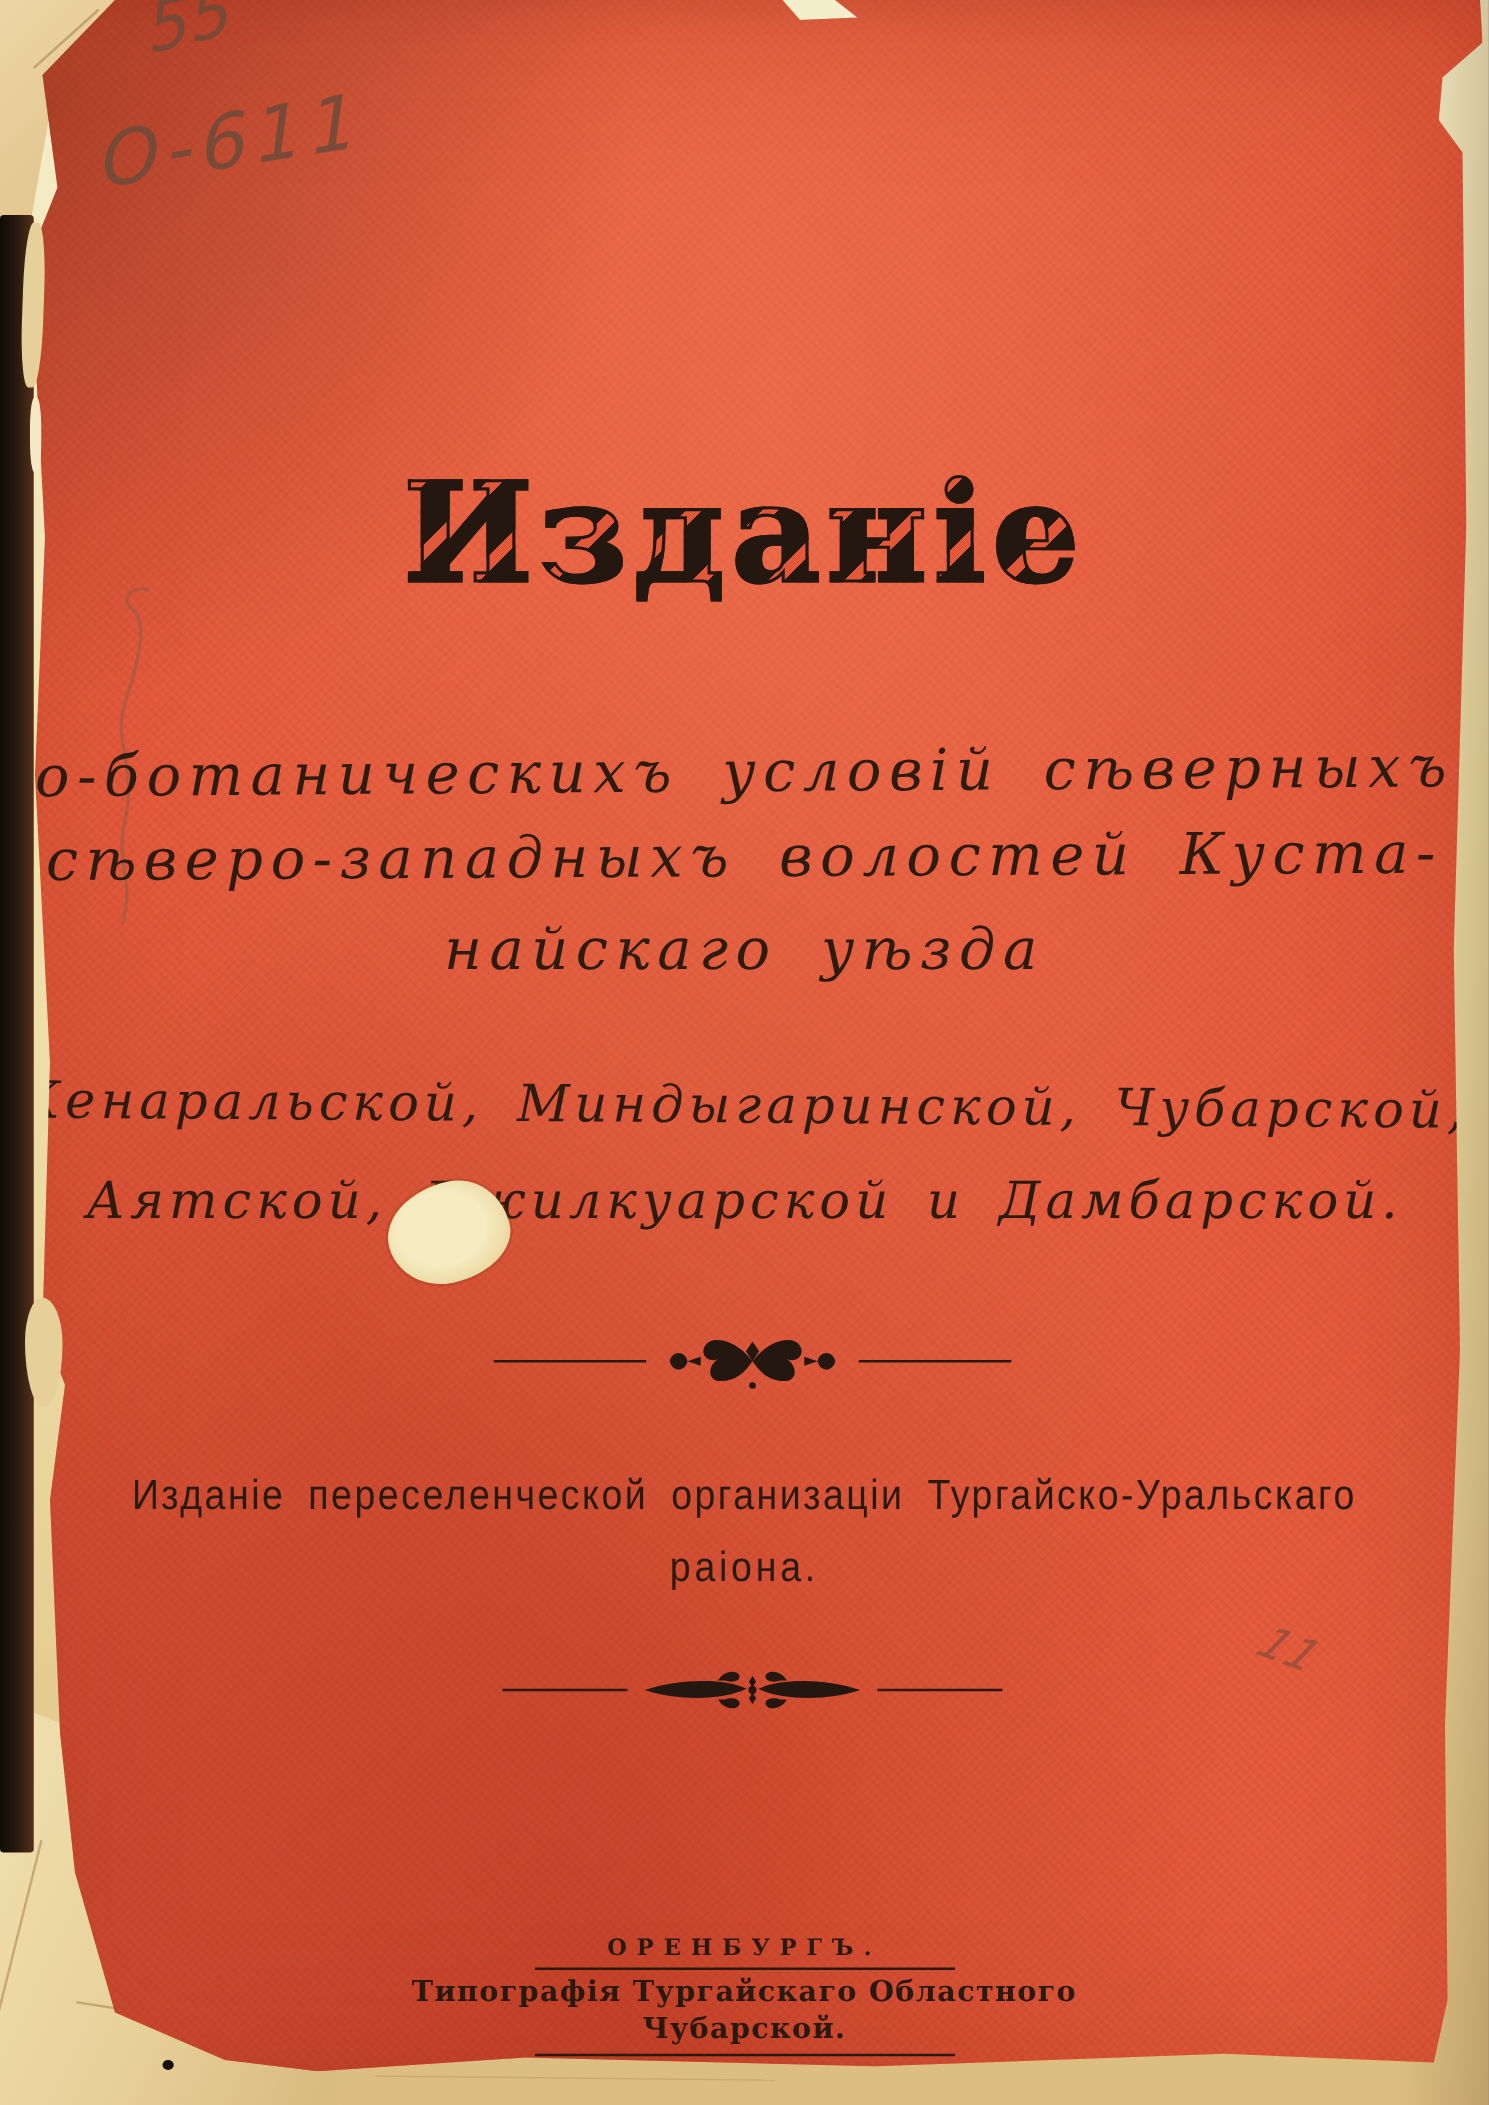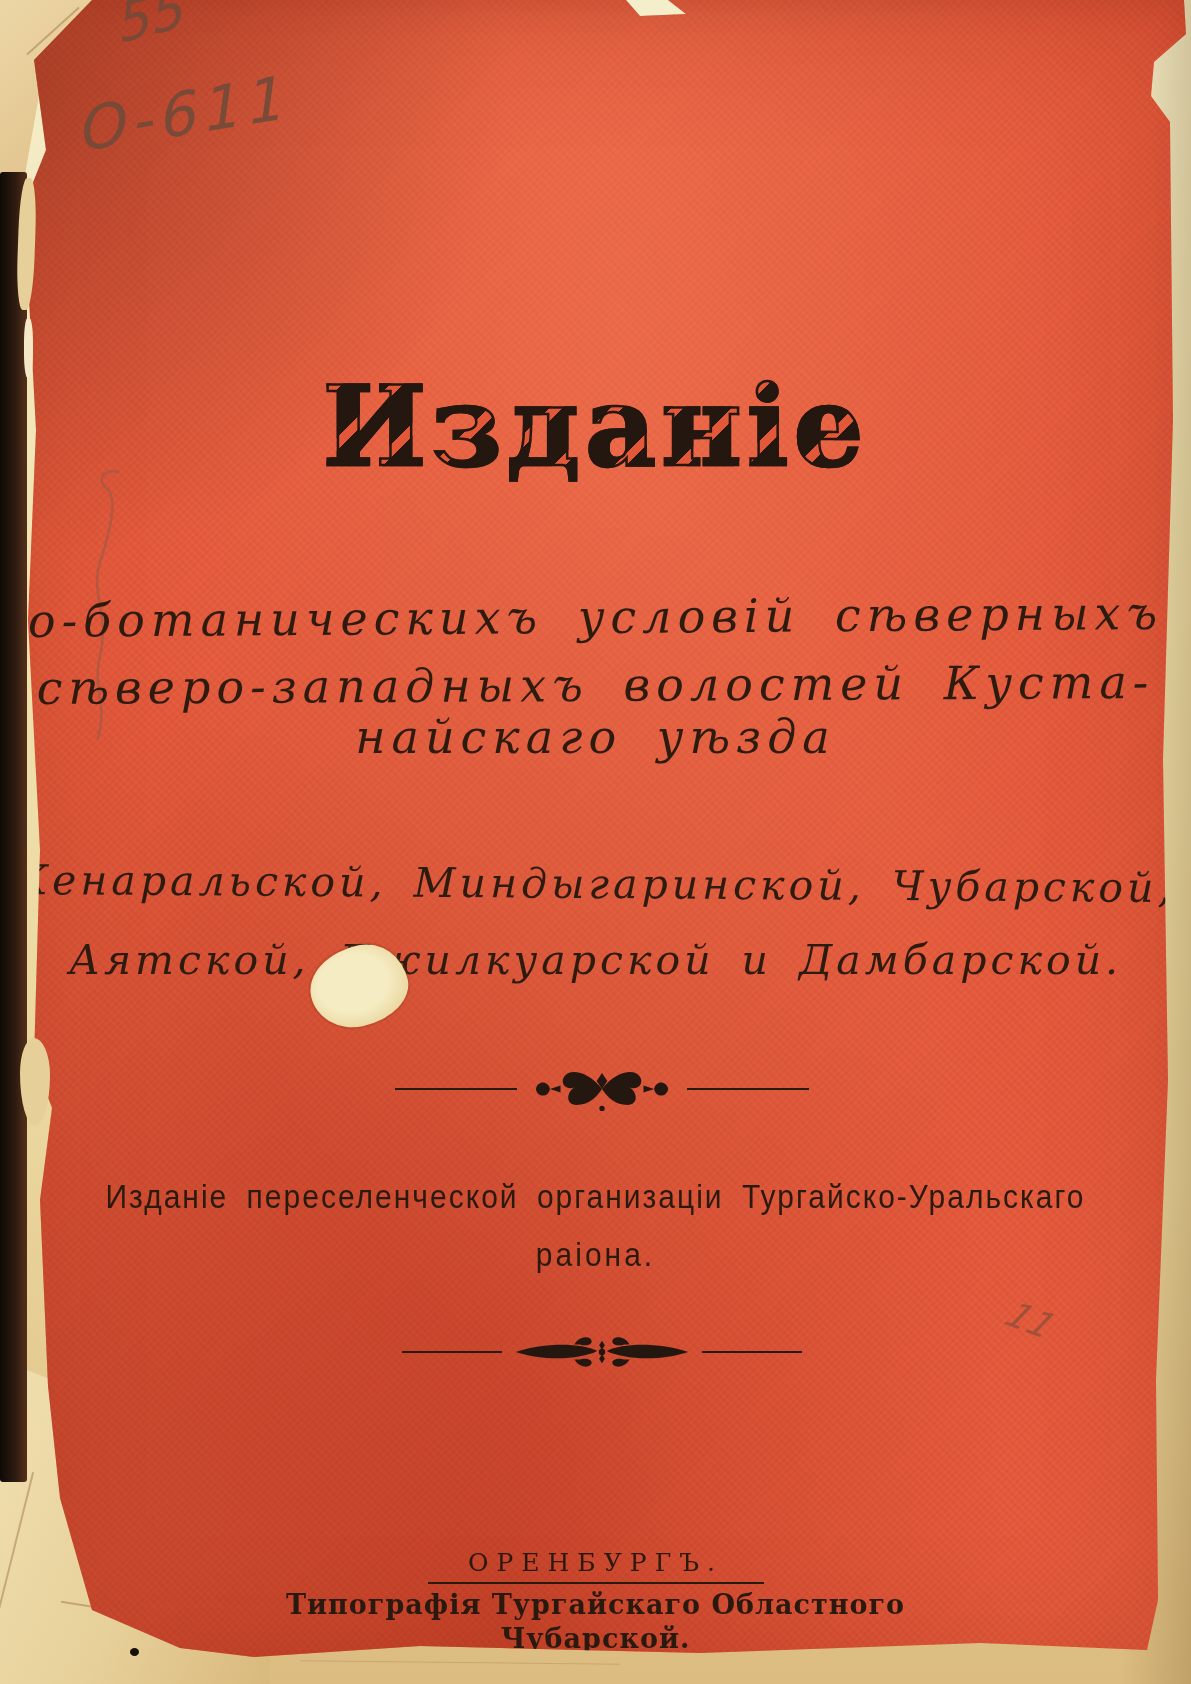--- a/index.html
+++ b/index.html
@@ -71,43 +71,43 @@
       -webkit-text-stroke:2.5px #241710;
     }
   }
   .script-line{
     position:absolute;left:0;width:100%;text-align:center;
     font-family:"DejaVu Serif",serif;font-style:italic;color:#2d1b10;
   }
   .sub{font-size:46px;letter-spacing:6px;word-spacing:14px;}
   .sub1{top:590px;transform:rotate(-.4deg);}
   .sub2{top:658px;transform:rotate(-.3deg);}
-  .sub3{top:710px;text-align:center;}
+  .sub3{top:732px;text-align:center;}
   .vol{font-size:41px;letter-spacing:4px;word-spacing:10px;}
   .vol1{top:860px;transform:rotate(.4deg);}
   .vol2{top:936px;}
   .edition{
     position:absolute;left:0;width:100%;text-align:center;
     font-family:"Liberation Sans",sans-serif;color:#2a1a0e;
     transform:scaleY(1.12);
   }
   .ed1{top:1180px;font-size:30px;letter-spacing:2px;word-spacing:8px;}
   .ed2{top:1238px;font-size:30px;letter-spacing:3px;}
   .ornament{position:absolute;display:flex;align-items:center;gap:10px;}
   .orn-line{height:2px;background:#2a190f;flex:0 0 auto;}
   .orn1{top:1062px;left:395px;}
   .orn2{top:1334px;left:402px;}
   .imprint{
     position:absolute;left:0;top:1548px;width:100%;
     display:flex;flex-direction:column;align-items:center;
     color:#2a190f;font-family:"DejaVu Serif",serif;
   }
-  .imprint-city{font-size:25px;font-weight:normal;letter-spacing:8px;}
+  .imprint-city{font-size:18px;font-weight:bold;letter-spacing:8px;}
   .imprint-rule{width:336px;height:2px;background:#2a190f;margin:5px 0 4px;}
-  .imprint-printer{font-size:27px;font-weight:bold;letter-spacing:1px;line-height:1.25;}
+  .imprint-printer{font-size:23px;font-weight:bold;letter-spacing:1px;line-height:1.25;}
   .imprint-year{font-size:22px;font-weight:bold;letter-spacing:7px;margin-top:5px;}
   
   .hole{
     position:absolute;left:310px;top:946px;width:98px;height:80px;
     background:radial-gradient(ellipse at 45% 45%, #f6ecc4 0 45%, #ead79f 75%, #dcc084 100%);
     border-radius:58% 42% 55% 45%/50% 55% 45% 50%;
     transform:rotate(-12deg);
     box-shadow:0 0 0 2px rgba(140,60,20,.25);
   }
   .sliver{position:absolute;background:#e7cf99;}

